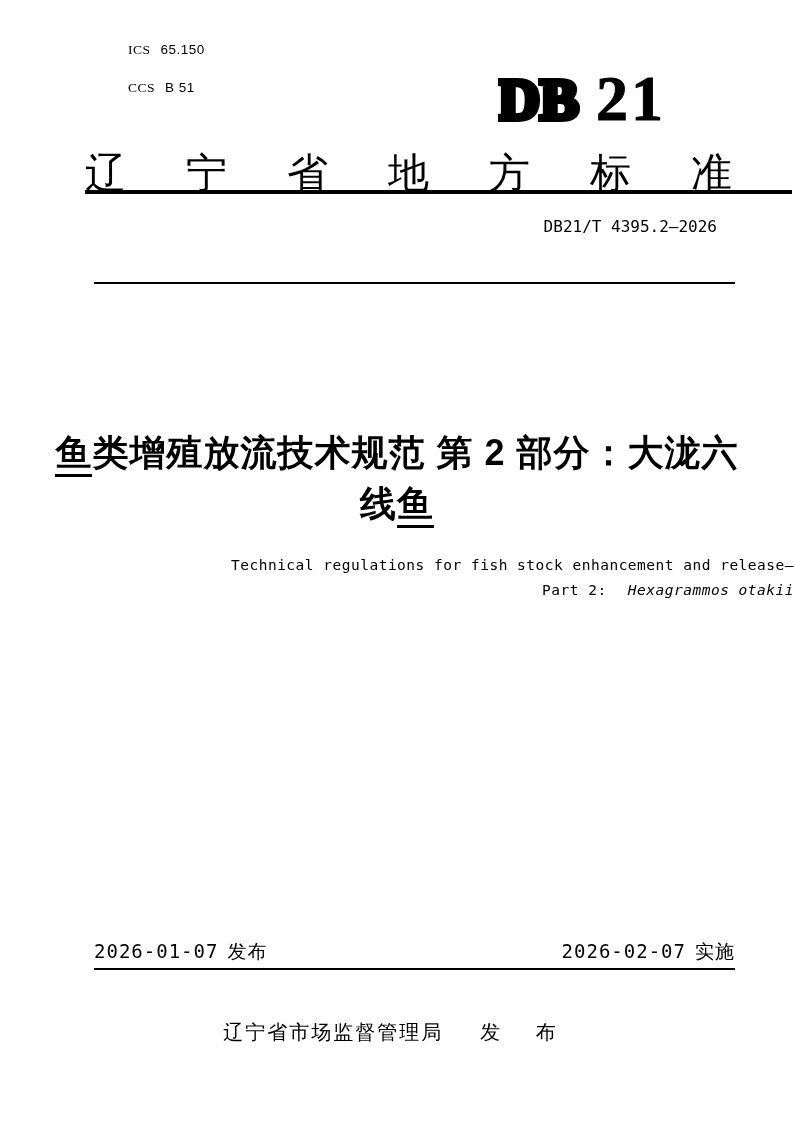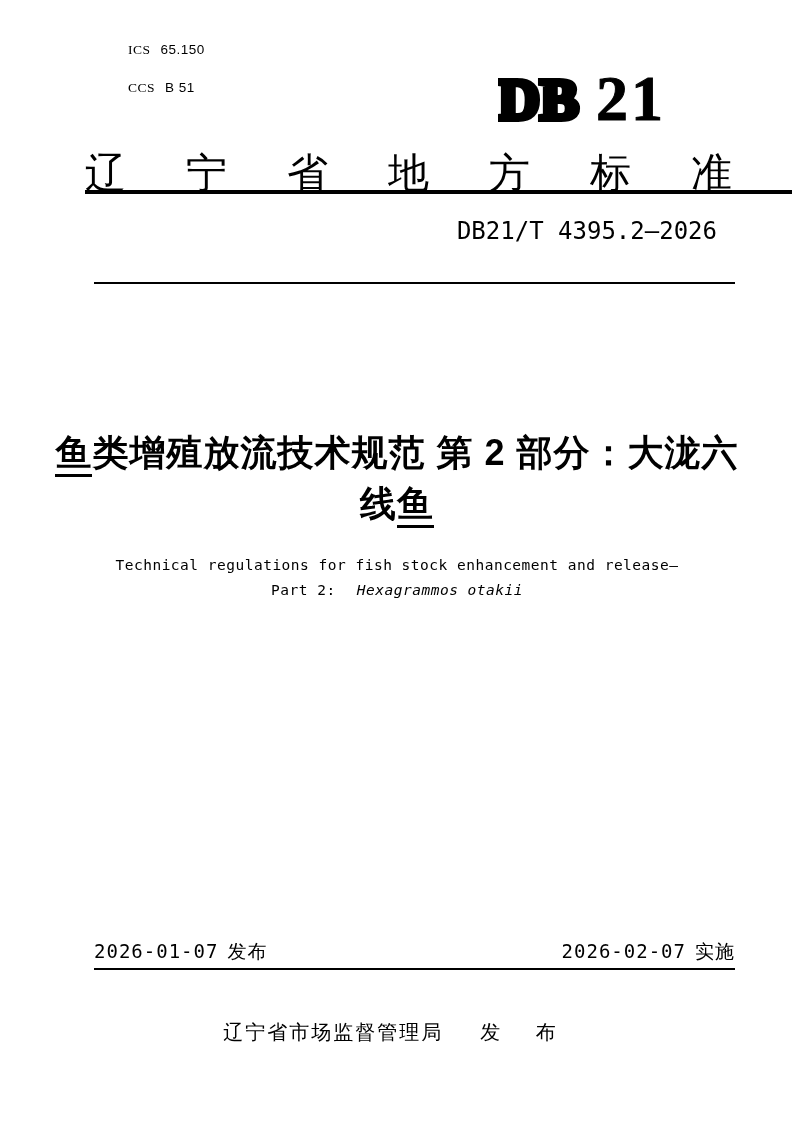--- a/index.html
+++ b/index.html
@@ -24,37 +24,37 @@
   .logo { position: absolute; left: 498px; top: 64px; width: 185px; height: 66px; }
   
   .std-type {
     position: absolute; left: 85px; top: 146px;
     font-size: 41px; letter-spacing: 60px;
     white-space: nowrap; font-weight: 400; text-decoration: underline;
   }
   
   .std-num {
     position: absolute; right: 77px; top: 217px;
-    font-size: 24px; font-family: "DejaVu Sans Mono", "Liberation Mono", monospace;
+    font-size: 16px; font-family: "DejaVu Sans Mono", "Liberation Mono", monospace;
     letter-spacing: 0px;
   }
   .rule { position: absolute; left: 94px; width: 641px; height: 2px; background: #000; }
   .rule.top { top: 282px; }
   .rule.bottom { top: 968px; }
   
   .doc-title {
     position: absolute; left: 0; top: 427px; width: 100%;
     text-align: center; font-weight: bold; font-size: 36px;
     line-height: 51px; letter-spacing: 1px;
   }
   .u-char { border-bottom: 3px solid #000; padding-bottom: 1px; }
   
   .eng-title {
     position: absolute; left: 0; top: 553px; width: 100%;
-    text-align: center;
+    text-align: right;
     font-family: "DejaVu Sans Mono", "Liberation Mono", monospace;
     font-size: 14.5px; line-height: 25px; letter-spacing: 0.5px;
   }
   .eng-title .species { font-style: italic; margin-left: 12px; }
   
   .date-row {
     position: absolute; left: 94px; top: 939px; width: 641px;
     display: flex; justify-content: space-between;
     font-size: 19px;
   }

